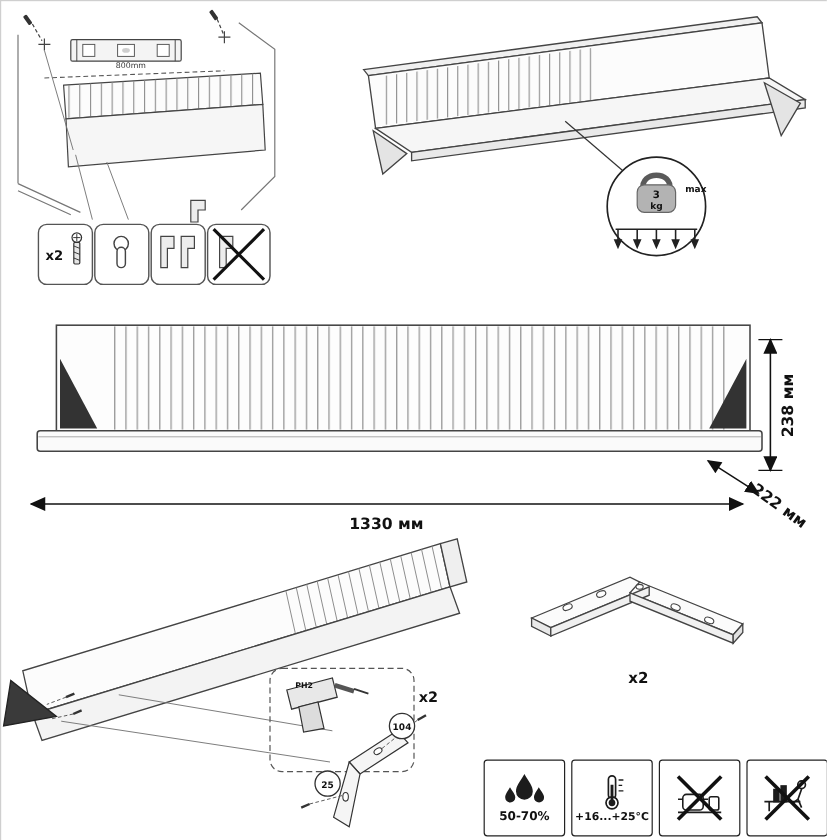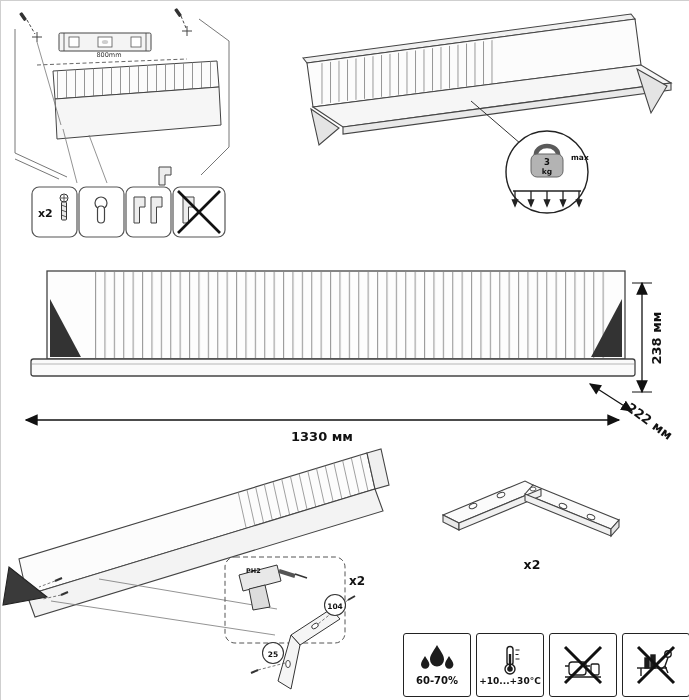--- a/index.html
+++ b/index.html
@@ -238,31 +238,31 @@
     <text x="103" y="110" text-anchor="middle" font-size="12.5" font-weight="bold" fill="#111">x2</text>
   </svg>
 
   <div class="care-row">
     <div class="care-box">
       <svg width="40" height="30" viewBox="0 0 40 30">
         <path d="M20,1 C16,8 13,11 13,15.5 a7,7 0 0 0 14,0 C27,11 24,8 20,1 z" fill="#1c1c1c"></path>
         <path d="M8,12 C5.6,16 4,18 4,20.5 a4.2,4.2 0 0 0 8.4,0 C12.4,18 10.4,16 8,12 z" fill="#1c1c1c"></path>
         <path d="M32,12 C29.6,16 28,18 28,20.5 a4.2,4.2 0 0 0 8.4,0 C36.4,18 34.4,16 32,12 z" fill="#1c1c1c"></path>
       </svg>
-      <div class="care-label">60-70%</div>
+      <div class="care-label">50-70%</div>
     </div>
     <div class="care-box">
       <svg width="40" height="30" viewBox="0 0 40 30">
         <rect x="17" y="1.5" width="6" height="19" rx="3" fill="#fff" stroke="#1c1c1c" stroke-width="1.4"></rect>
         <circle cx="20" cy="24" r="5" fill="#fff" stroke="#1c1c1c" stroke-width="1.4"></circle>
         <circle cx="20" cy="24" r="2.8" fill="#1c1c1c"></circle>
         <line x1="20" y1="9" x2="20" y2="22" stroke="#1c1c1c" stroke-width="2.4"></line>
         <path d="M25.5,5 h4 M25.5,9.5 h3 M25.5,14 h4" stroke="#1c1c1c" stroke-width="1.1" fill="none"></path>
       </svg>
-      <div class="care-label small">+10...+30°C</div>
+      <div class="care-label small">+16...+25°C</div>
     </div>
     <div class="care-box">
       <svg width="46" height="46" viewBox="0 0 46 46">
         <g fill="#fff" stroke="#1c1c1c" stroke-width="1.3">
           <rect x="9" y="20" width="17" height="13" rx="3"></rect>
           <path d="M9,24 h-4 M26,24 h4"></path>
           <rect x="31" y="22" width="8" height="11" rx="1.5"></rect>
           <line x1="5" y1="35" x2="41" y2="35"></line>
         </g>
         <g stroke="#111" stroke-width="3">

